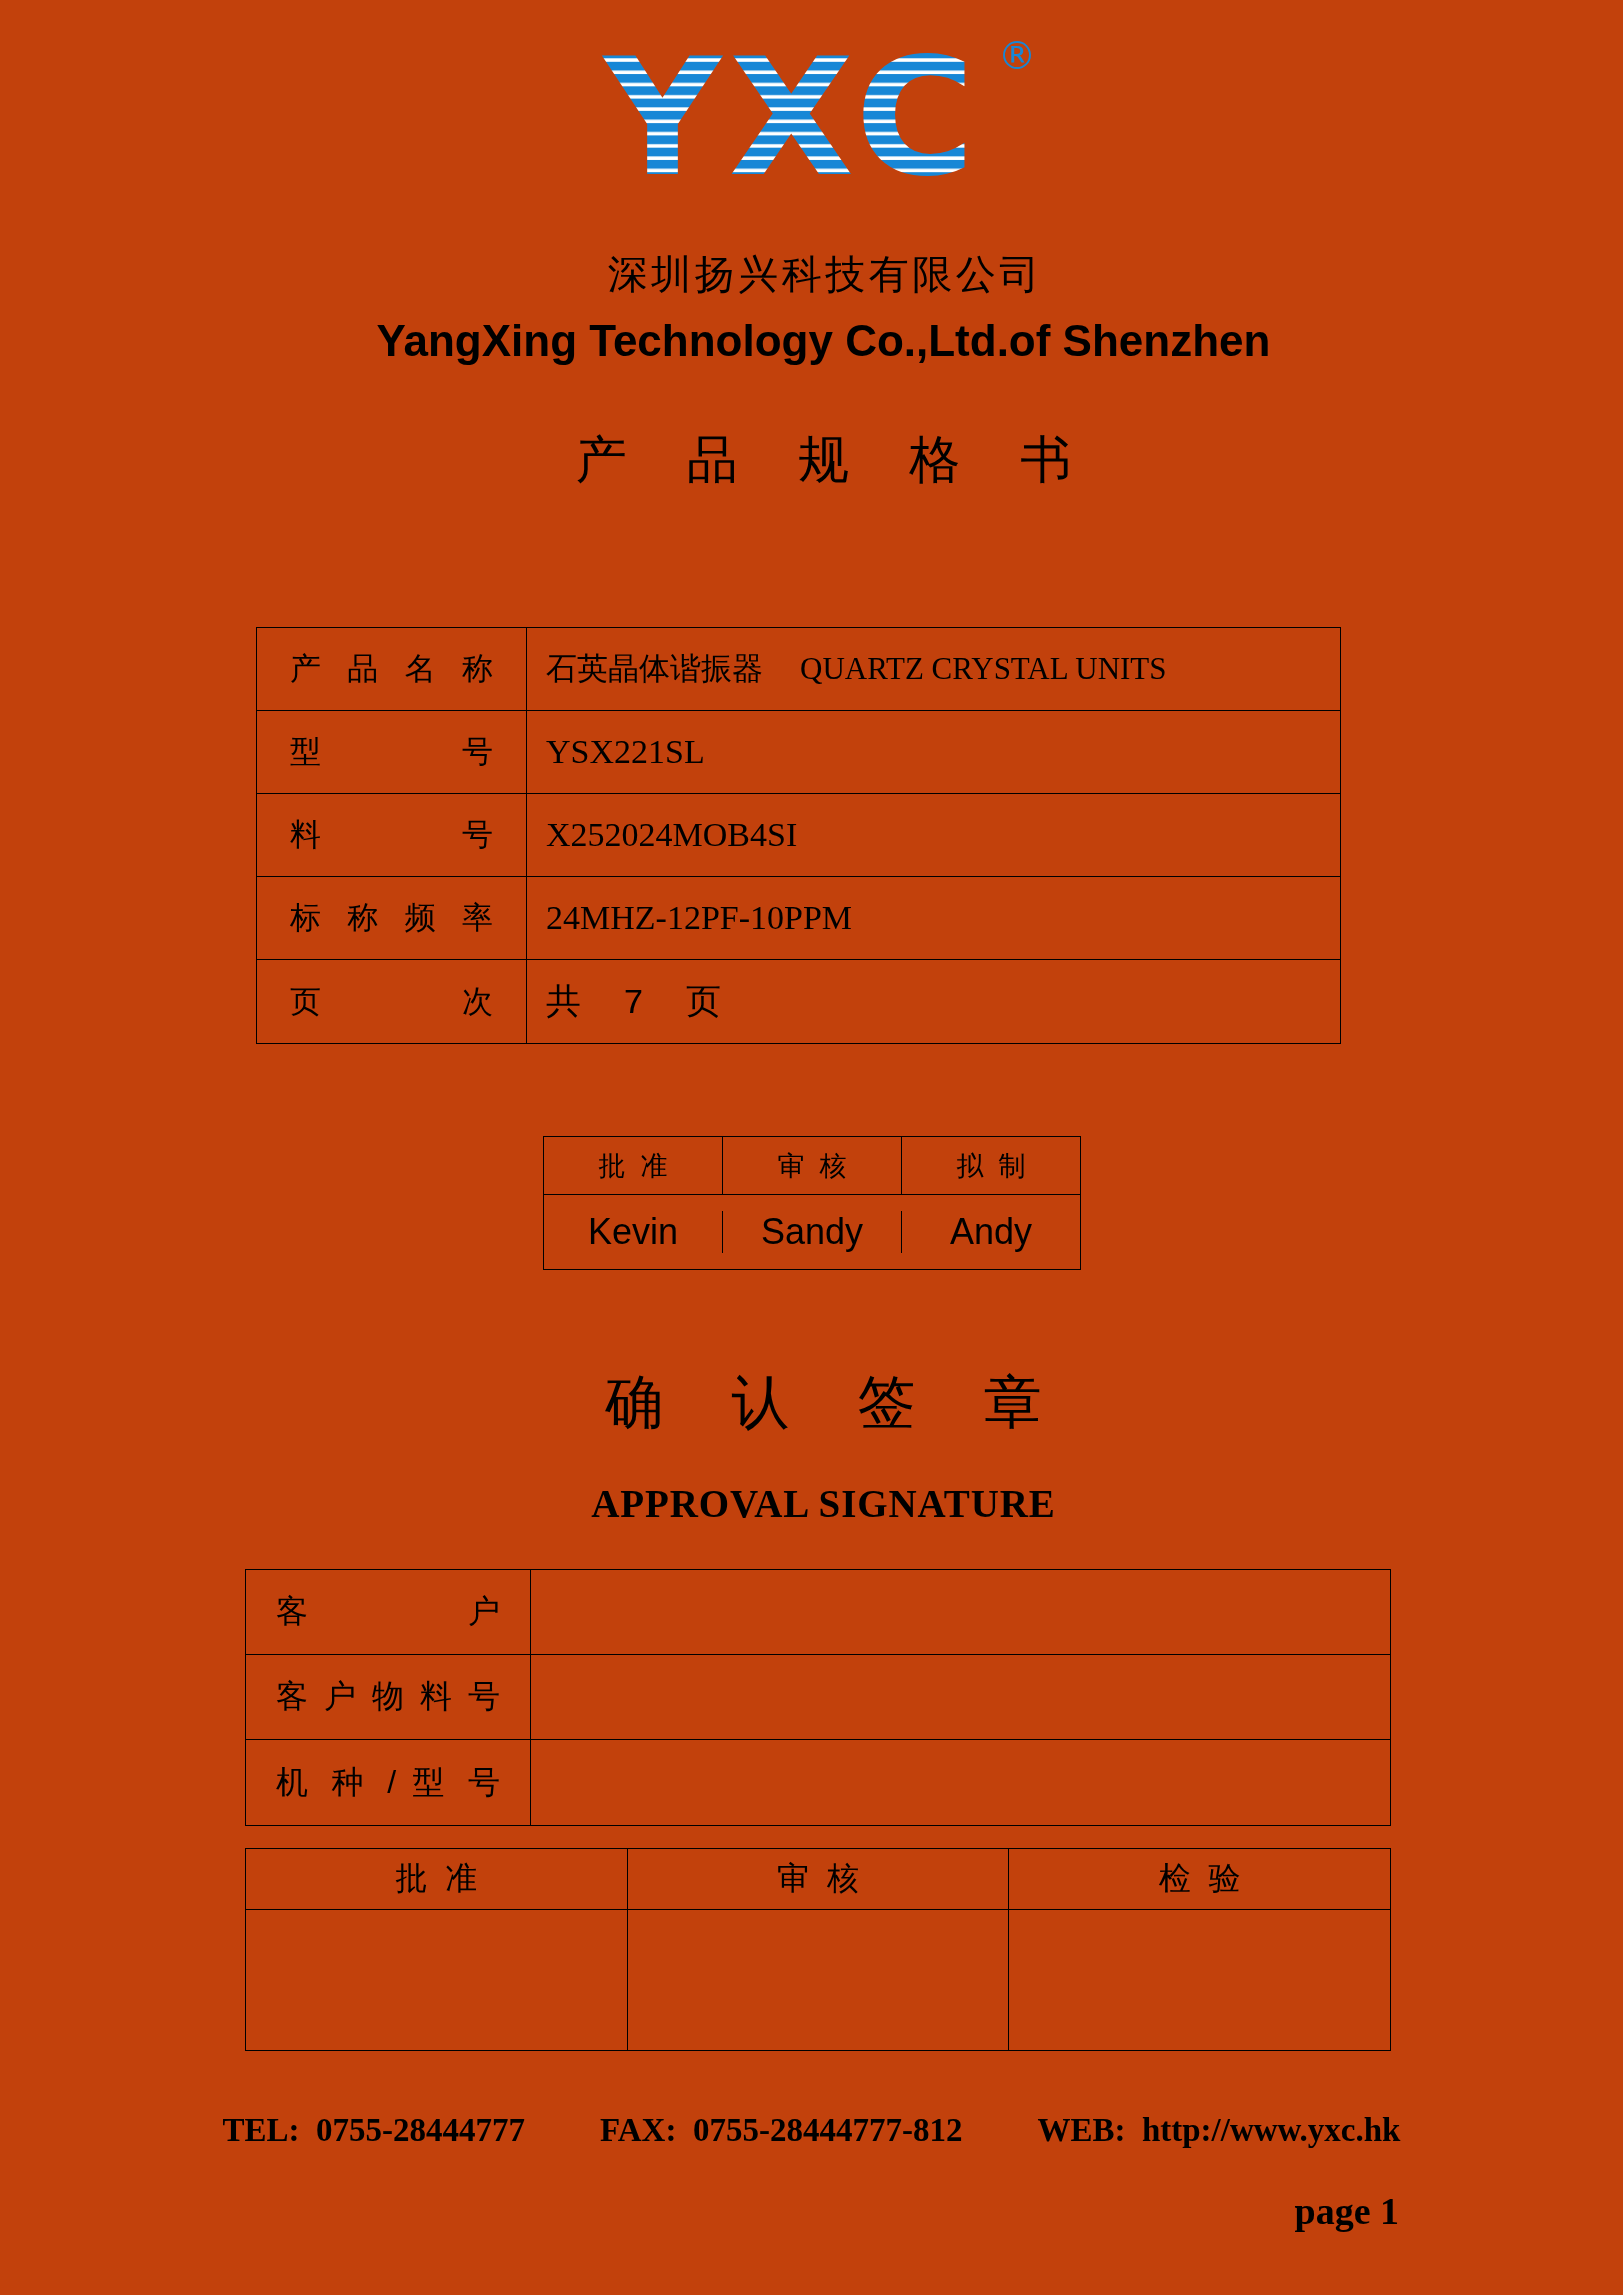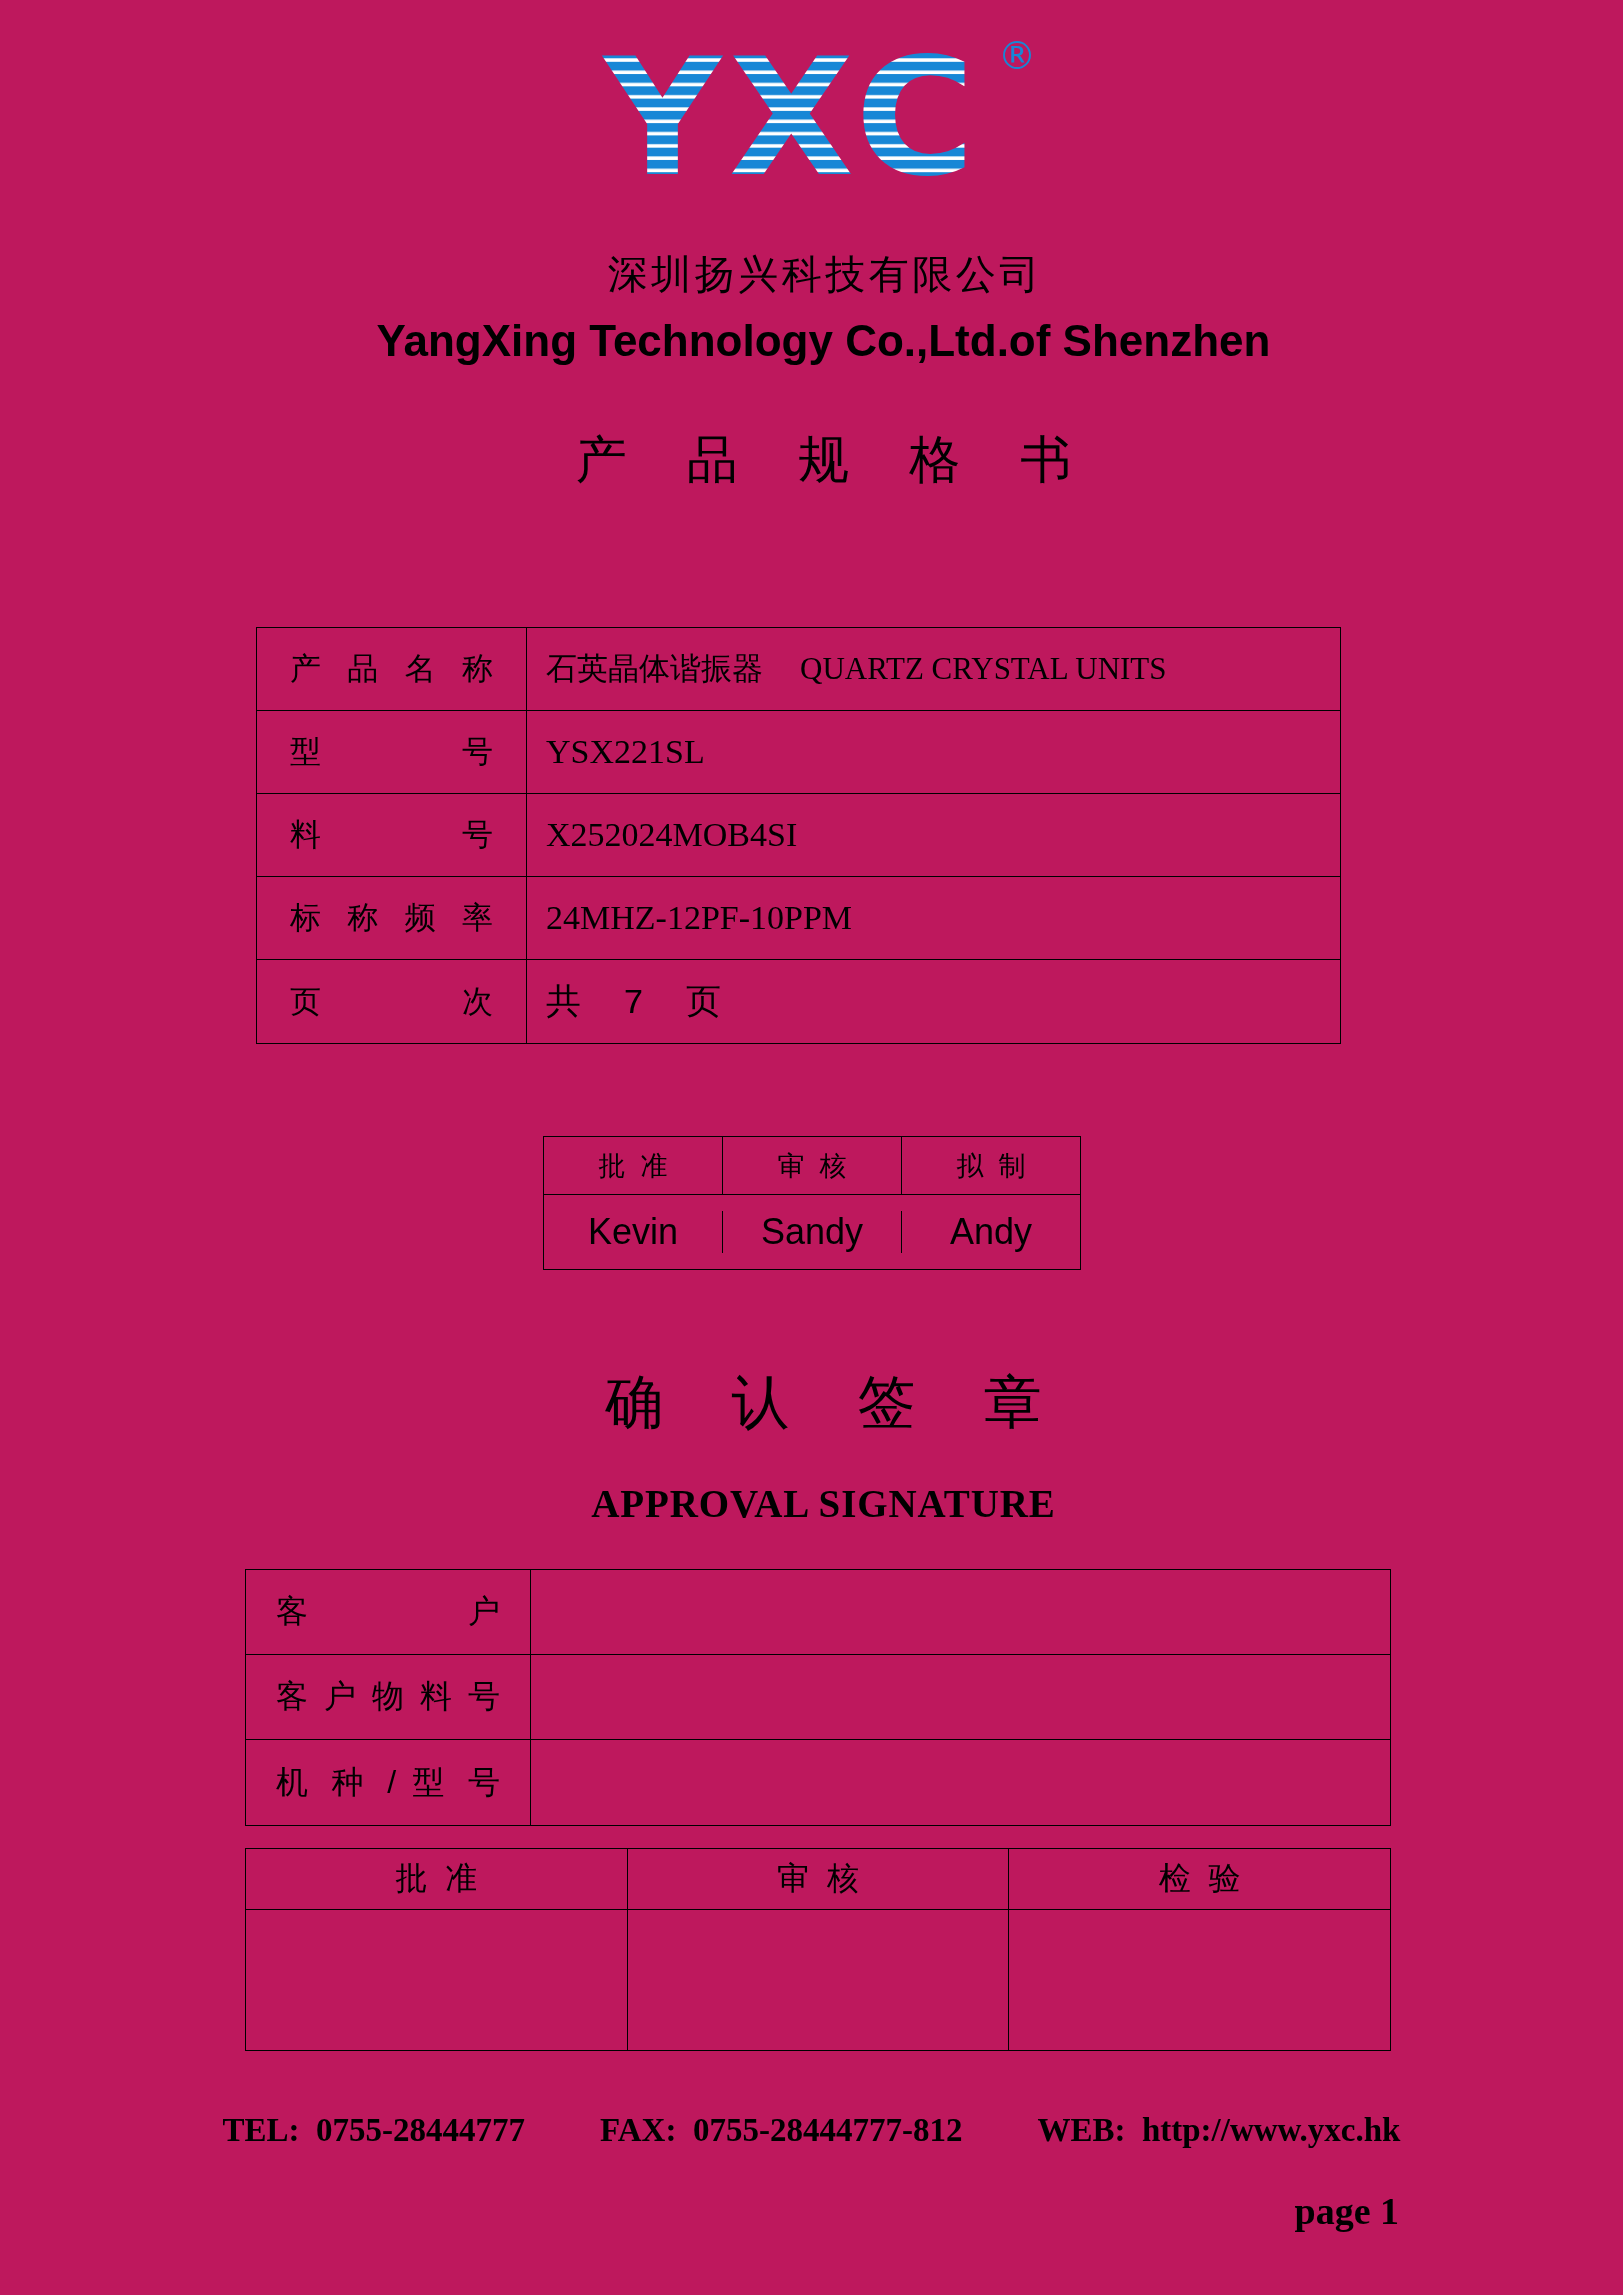--- a/index.html
+++ b/index.html
@@ -1,19 +1,19 @@
 <!DOCTYPE html>
 <html style="font-size:14px"><head>
 <meta charset="utf-8">
 <style>
   * { margin:0; padding:0; box-sizing:border-box; }
   html,body { background:#ffffff; }
   .page {
     position:relative; width:1623px; height:2295px; margin:0 auto;
-    background:#be185d; color:#000;
+    background:#c2410c; color:#000;
     font-family:"Liberation Sans", sans-serif;
     overflow:hidden;
   }
   .hcenter { position:absolute; left:12px; width:100%; text-align:center; }
 
   
   .logo-wrap { position:absolute; top:24.5px; left:50%; transform:translateX(-50%); }
 
   
   .company-cn { top:247px; font-size:40px; letter-spacing:3.5px; text-indent:3.5px; }

